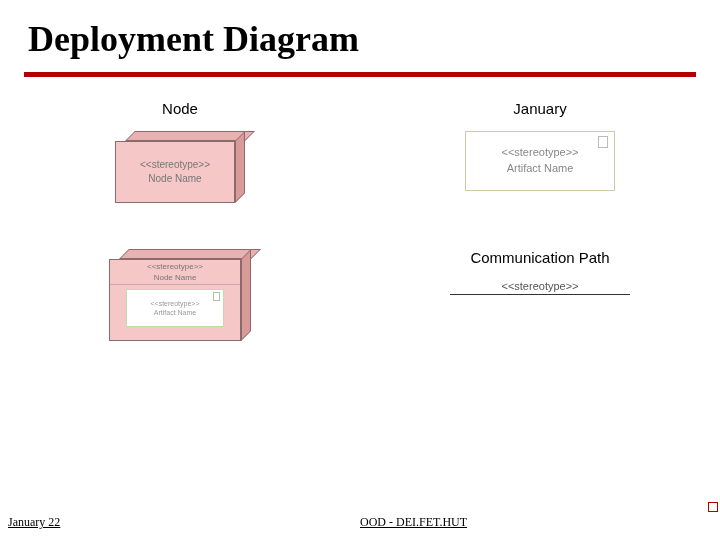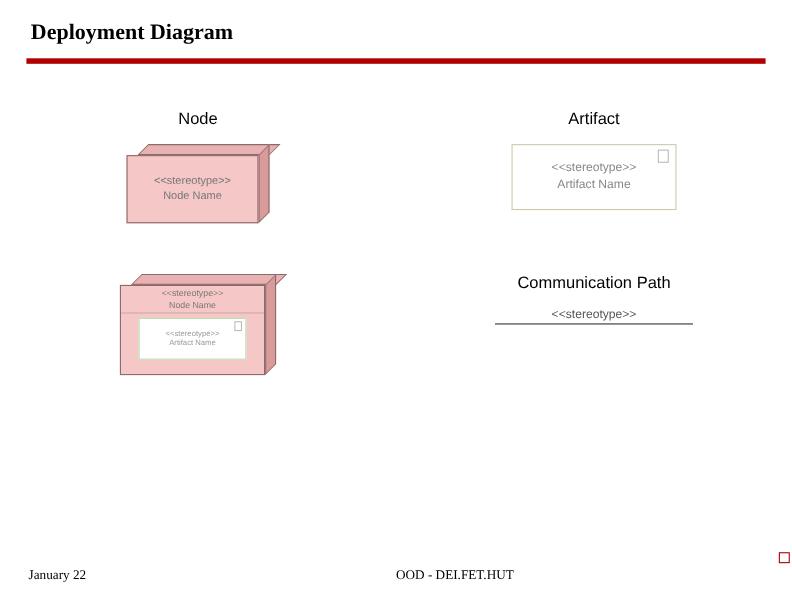--- a/index.html
+++ b/index.html
@@ -5,21 +5,21 @@
   * { box-sizing: border-box; margin: 0; padding: 0; }
   body {
     width: 720px;
     height: 540px;
     background: #ffffff;
     font-family: "Times New Roman", Times, serif;
     position: relative;
     overflow: hidden;
   }
   .slide-title {
-    font-size: 20px;
+    font-size: 36px;
     font-weight: bold;
     color: #000;
     padding: 18px 0 6px 28px;
   }
   .title-underline {
     height: 5px;
     background: #b00000;
     margin: 6px 24px 0 24px;
   }
   .content {
@@ -159,21 +159,22 @@
   }
   
   .footer {
     position: absolute;
     bottom: 10px;
     left: 0; right: 0;
     display: flex;
     font-family: "Times New Roman", serif;
     font-size: 12px;
     color: #000;
-    padding: 0 26px;
+    padding: 0 8px;
+    text-decoration: underline;
   }
   .footer .left { flex: 1; text-align: left; }
   .footer .center { flex: 1; text-align: left; }
   .footer .right { flex: 1; text-align: right; }
   .corner-dec {
     position: absolute;
     right: 2px; bottom: 28px;
     width: 10px; height: 10px;
     border: 1px solid #b00000;
   }
@@ -191,21 +192,21 @@
       <div class="node3d">
         <div class="top"></div>
         <div class="side"></div>
         <div class="front">
           <span>&lt;&lt;stereotype&gt;&gt;</span>
           <span>Node Name</span>
         </div>
       </div>
     </div>
     <div class="cell">
-      <div class="cell-label">Artifact</div>
+      <div class="cell-label">January</div>
       <div class="artifact-box">
         <div class="dogear"></div>
         <span>&lt;&lt;stereotype&gt;&gt;</span>
         <span>Artifact Name</span>
       </div>
     </div>
   </div>
 
   <div class="row" style="margin-top:34px">
     <div class="cell">

